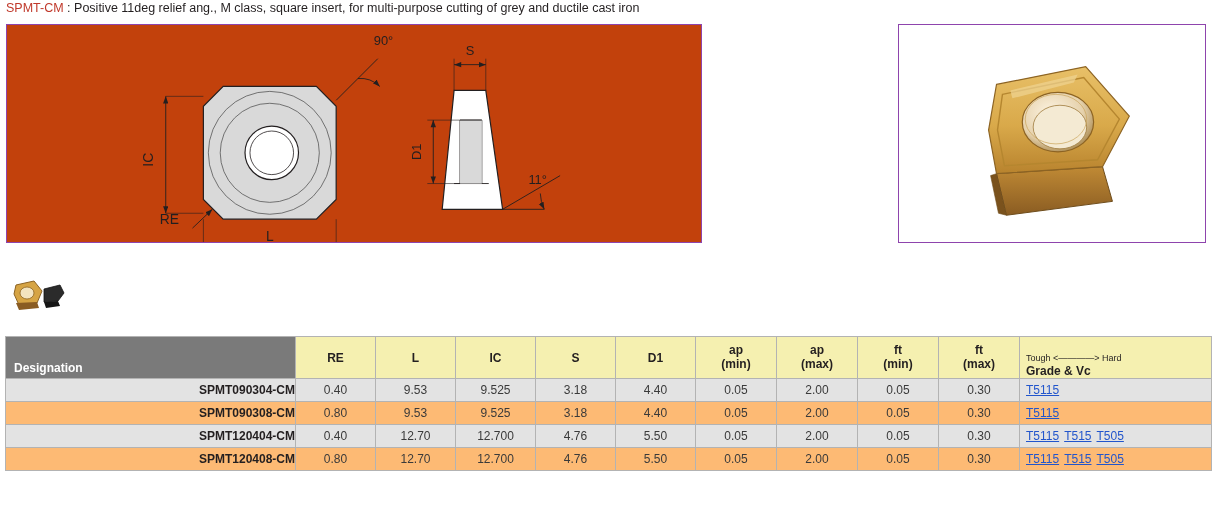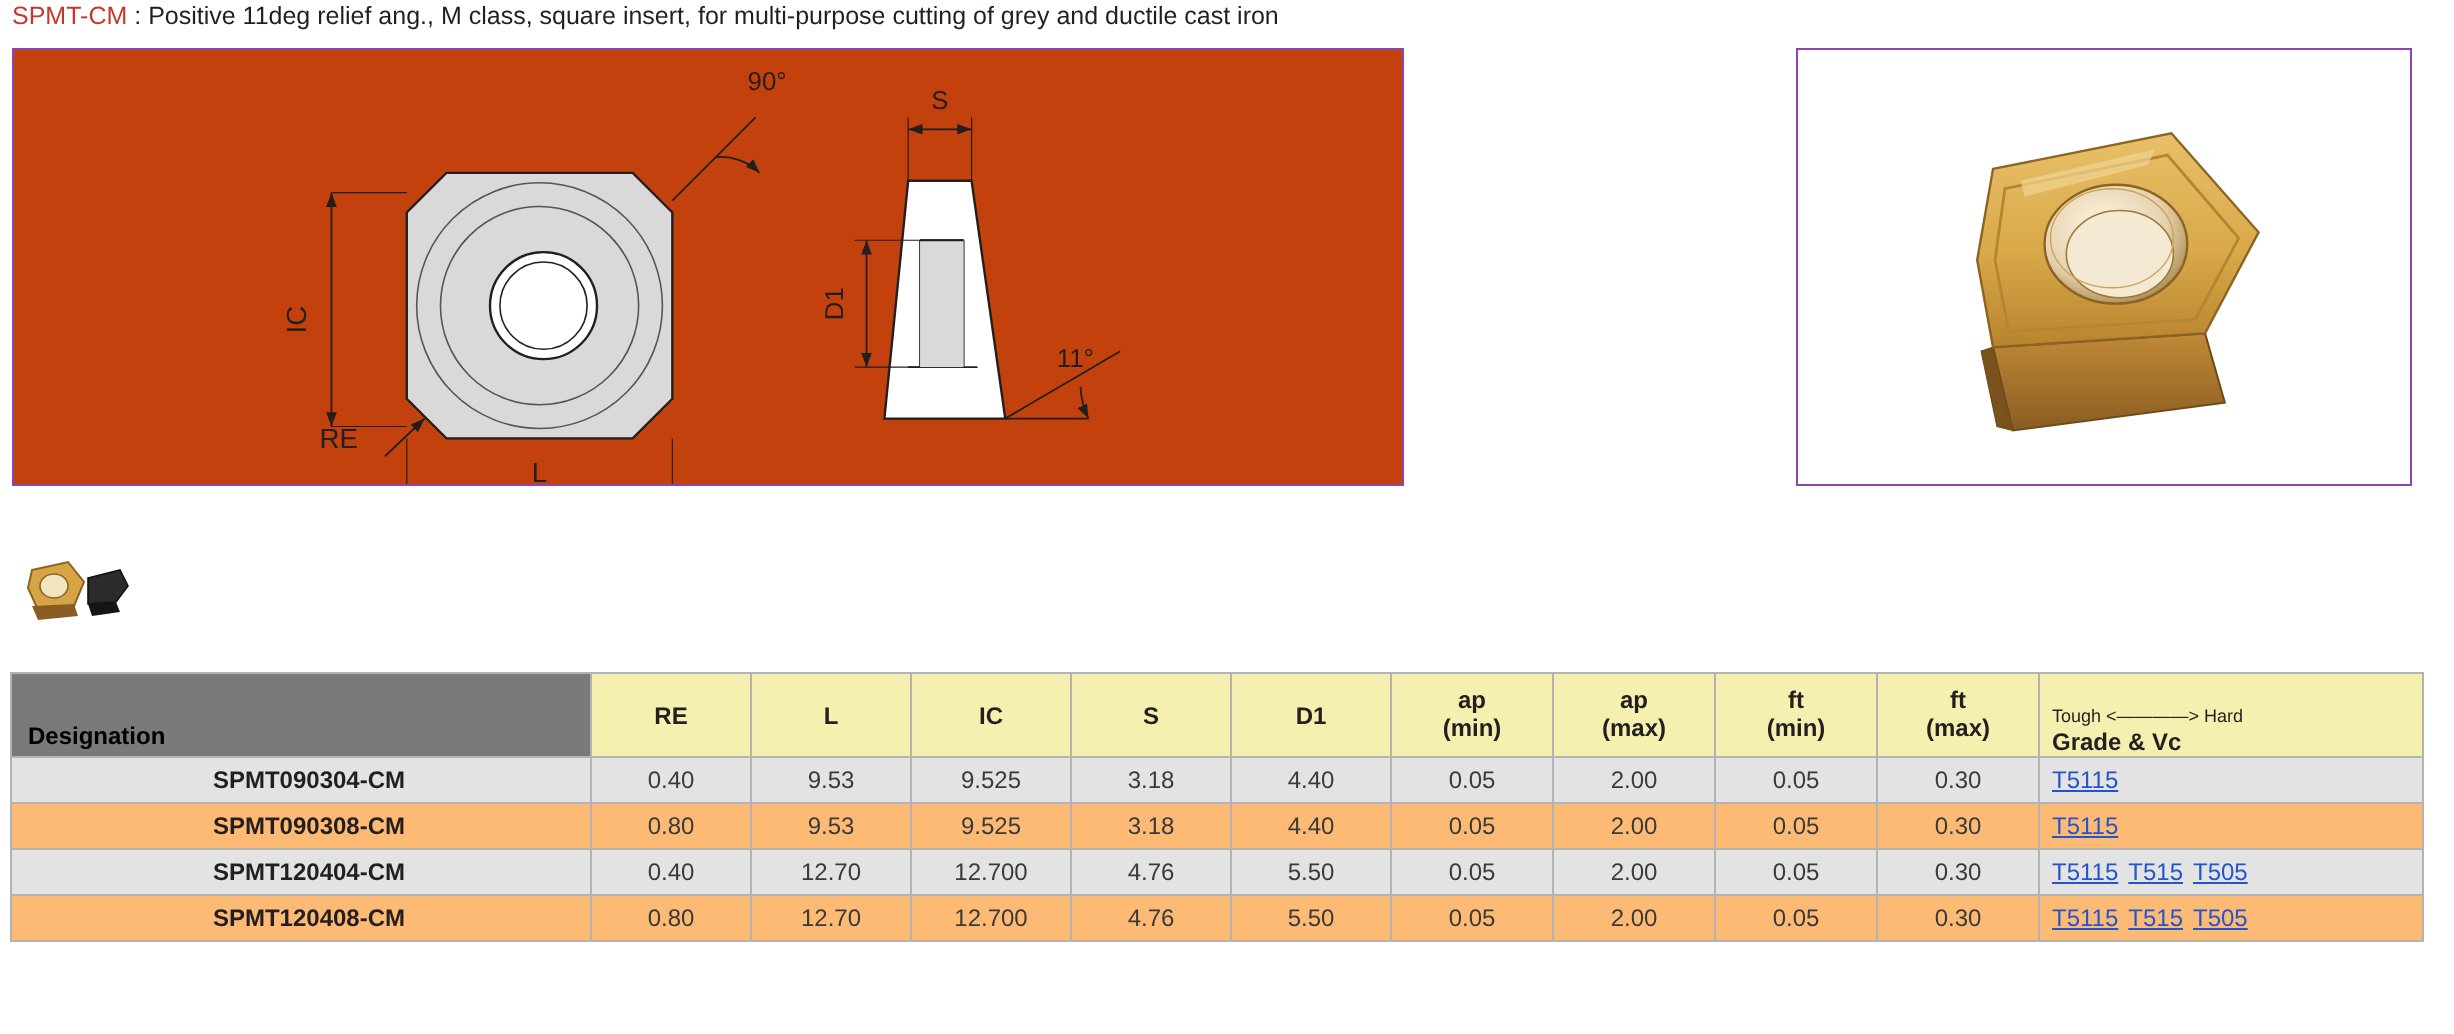--- a/index.html
+++ b/index.html
@@ -97,21 +97,21 @@
   thead th {
     background: #f5f0b0;
     color: #231f20;
     font-weight: bold;
     text-align: center;
     vertical-align: middle;
     font-size: 12px;
   }
   thead th.designation-h {
     background: #7a7a7a;
-    color: #000000;
+    color: #ffffff;
     text-align: left;
     padding-left: 8px;
     vertical-align: bottom;
     padding-bottom: 3px;
     font-size: 12px;
   }
   thead th.grade-h {
     background: #f5f0b0;
     text-align: left;
     padding-left: 6px;
@@ -146,21 +146,21 @@
     line-height: 14px;
   }
 
   tbody td {
     text-align: center;
     vertical-align: middle;
     color: #3a3a3a;
     font-size: 12px;
   }
   tbody td.desig {
-    text-align: center;
+    text-align: right;
     padding-left: 8px;
     color: #231f20;
     font-weight: bold;
     font-size: 12px;
   }
   tbody tr.odd td {
     background: #e3e3e3;
   }
   tbody tr.even td {
     background: #fdba74;

